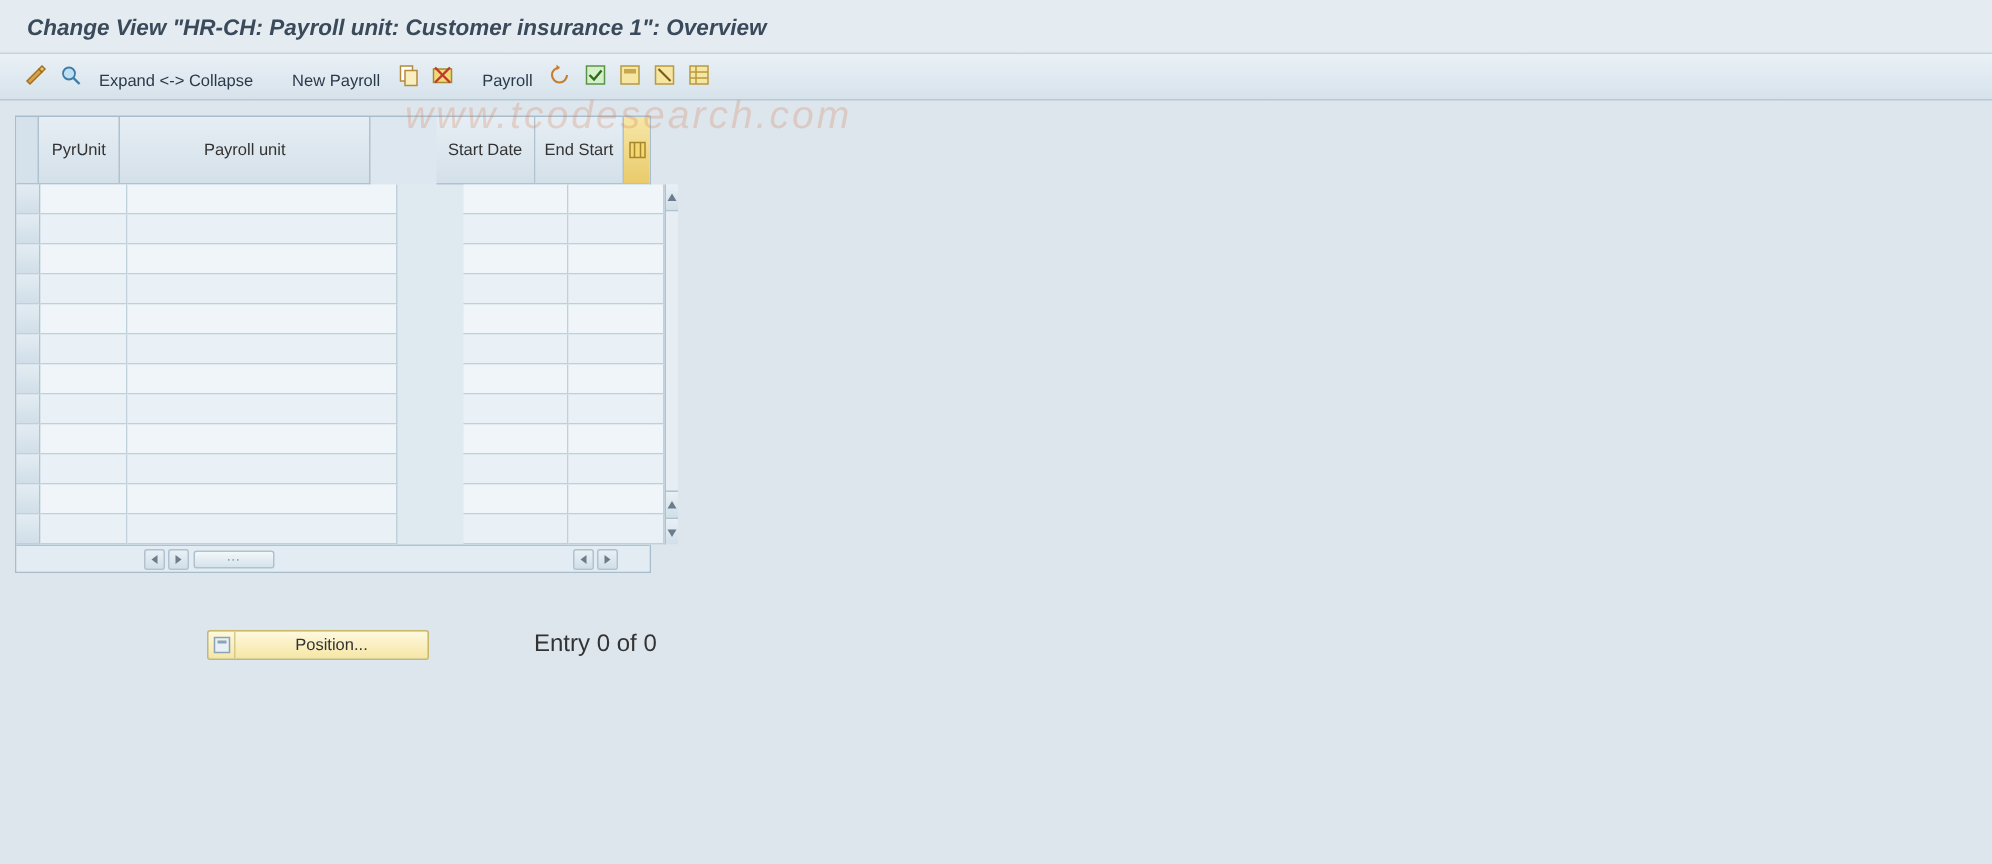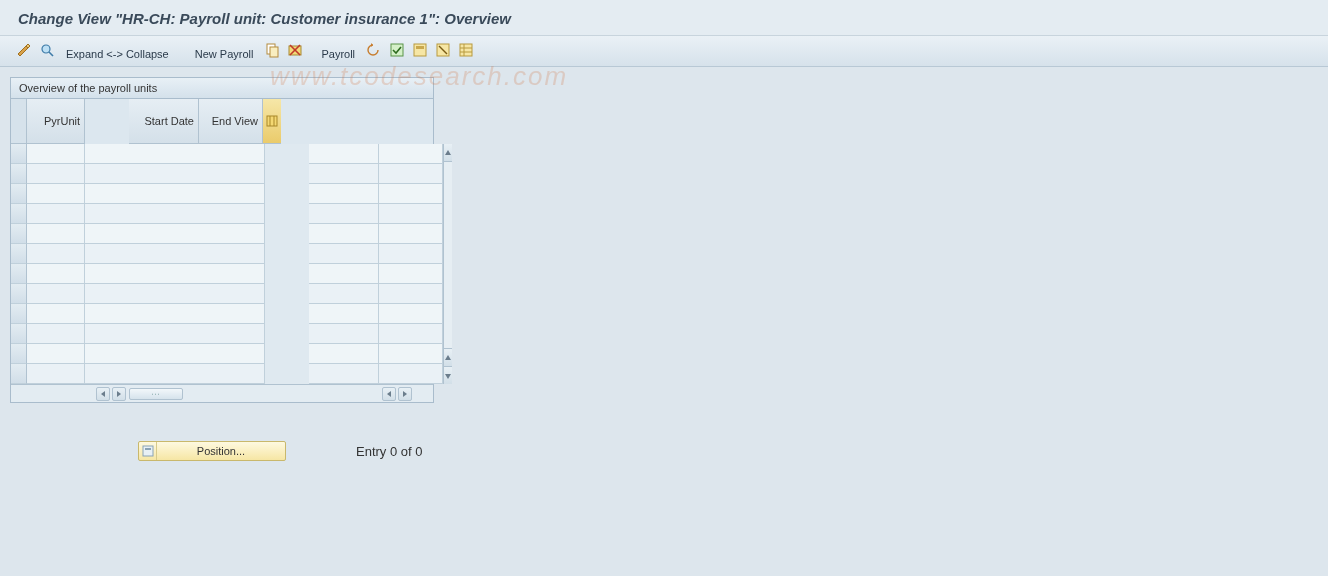--- a/index.html
+++ b/index.html
@@ -66,21 +66,21 @@
     }
     .col-sel { width: 16px; border-right: 1px solid #b0c2d0; border-bottom: 1px solid #b0c2d0; background: #d6e2eb; }
     .col {
       border-right: 1px solid #b0c2d0;
       border-bottom: 1px solid #b0c2d0;
       padding: 16px 4px;
       font-size: 11px;
       color: #333;
       background: linear-gradient(#e6eef4, #d4e0e9);
       cursor: pointer;
-      text-align: right;
+      text-align: center;
     }
     .col-pyrunit { width: 58px; }
     .col-payroll { width: 180px; }
     .col-start { width: 70px; margin-left: 44px; }
     .col-end { width: 64px; }
     .col-config {
       width: 18px;
       border-bottom: 1px solid #b0c2d0;
       background: linear-gradient(#f6e7a8, #eacb6b);
       display:flex; align-items:center; justify-content:center;
@@ -133,21 +133,21 @@
       border-radius: 2px;
       cursor: pointer;
       font-size:11px;
       color:#333;
     }
     .pos-btn .icon-box {
       width:18px; height:18px; display:flex; align-items:center; justify-content:center;
       border-right:1px solid #d8ca8a;
     }
     .pos-btn .lbl { flex:1; text-align:center; }
-    .entry { font-size:13px; color:#333; }
+    .entry { font-size:16px; color:#333; }
     .watermark {
       position:absolute;
       top: 61px; left: 270px;
       font-size: 26px;
       color: rgba(210,120,70,0.25);
       letter-spacing: 2px;
       pointer-events:none;
       font-weight: 500;
       font-style: italic;
     }
@@ -220,26 +220,26 @@
         <line x1="2" y1="10" x2="14" y2="10" stroke="#b89a3f"></line>
         <line x1="6" y1="2" x2="6" y2="14" stroke="#b89a3f"></line>
       </svg>
   </div>
 </div>
 
 <div class="watermark">www.tcodesearch.com</div>
 
 <div class="main">
   <div class="grid-container">
-    <div class="grid-title">Overview of the payroll units</div>
     <div class="grid-header">
       <div class="col-sel"></div>
       <div class="col col-pyrunit">PyrUnit</div>
+      <div class="col col-payroll">Payroll unit</div>
       <div class="col col-start">Start Date</div>
-      <div class="col col-end">End View</div>
+      <div class="col col-end">End Start</div>
       <div class="col-config">
         <svg width="12" height="12">
             <rect x="1" y="1" width="10" height="10" fill="#f4d873" stroke="#a8872a"></rect>
             <line x1="4" y1="1" x2="4" y2="11" stroke="#a8872a"></line>
             <line x1="8" y1="1" x2="8" y2="11" stroke="#a8872a"></line>
           </svg>
       </div>
     </div>
     <div class="grid-body">
       <div class="rows" id="grid-rows">

